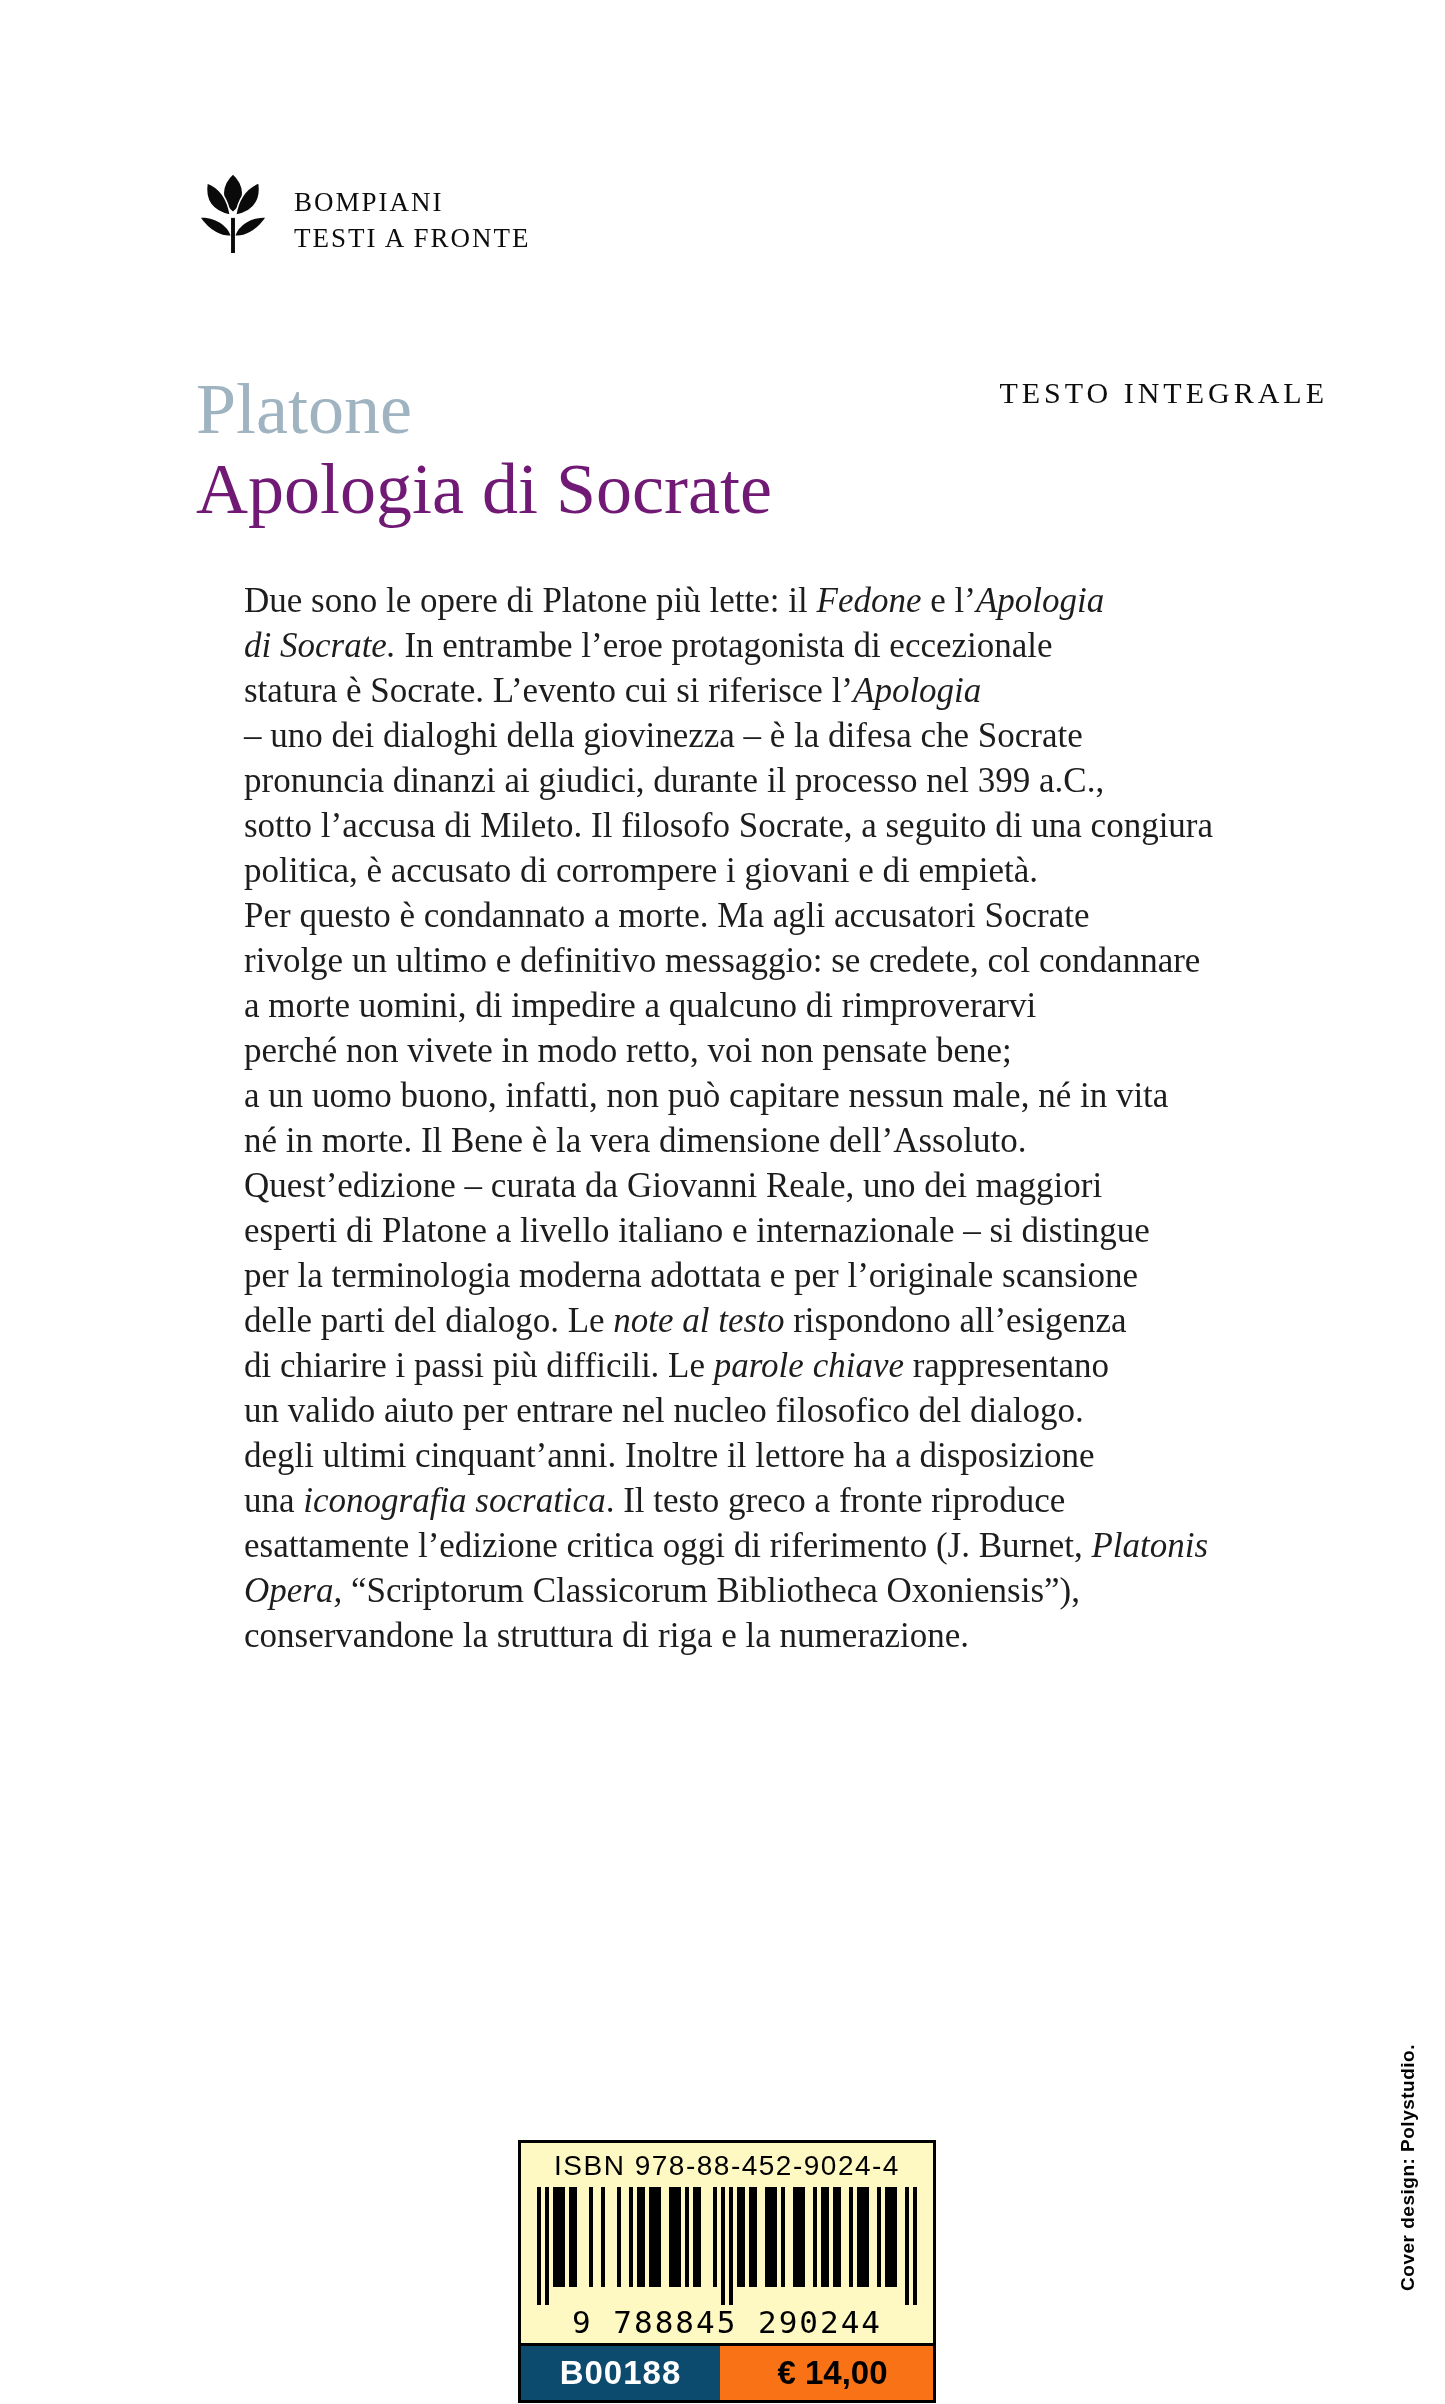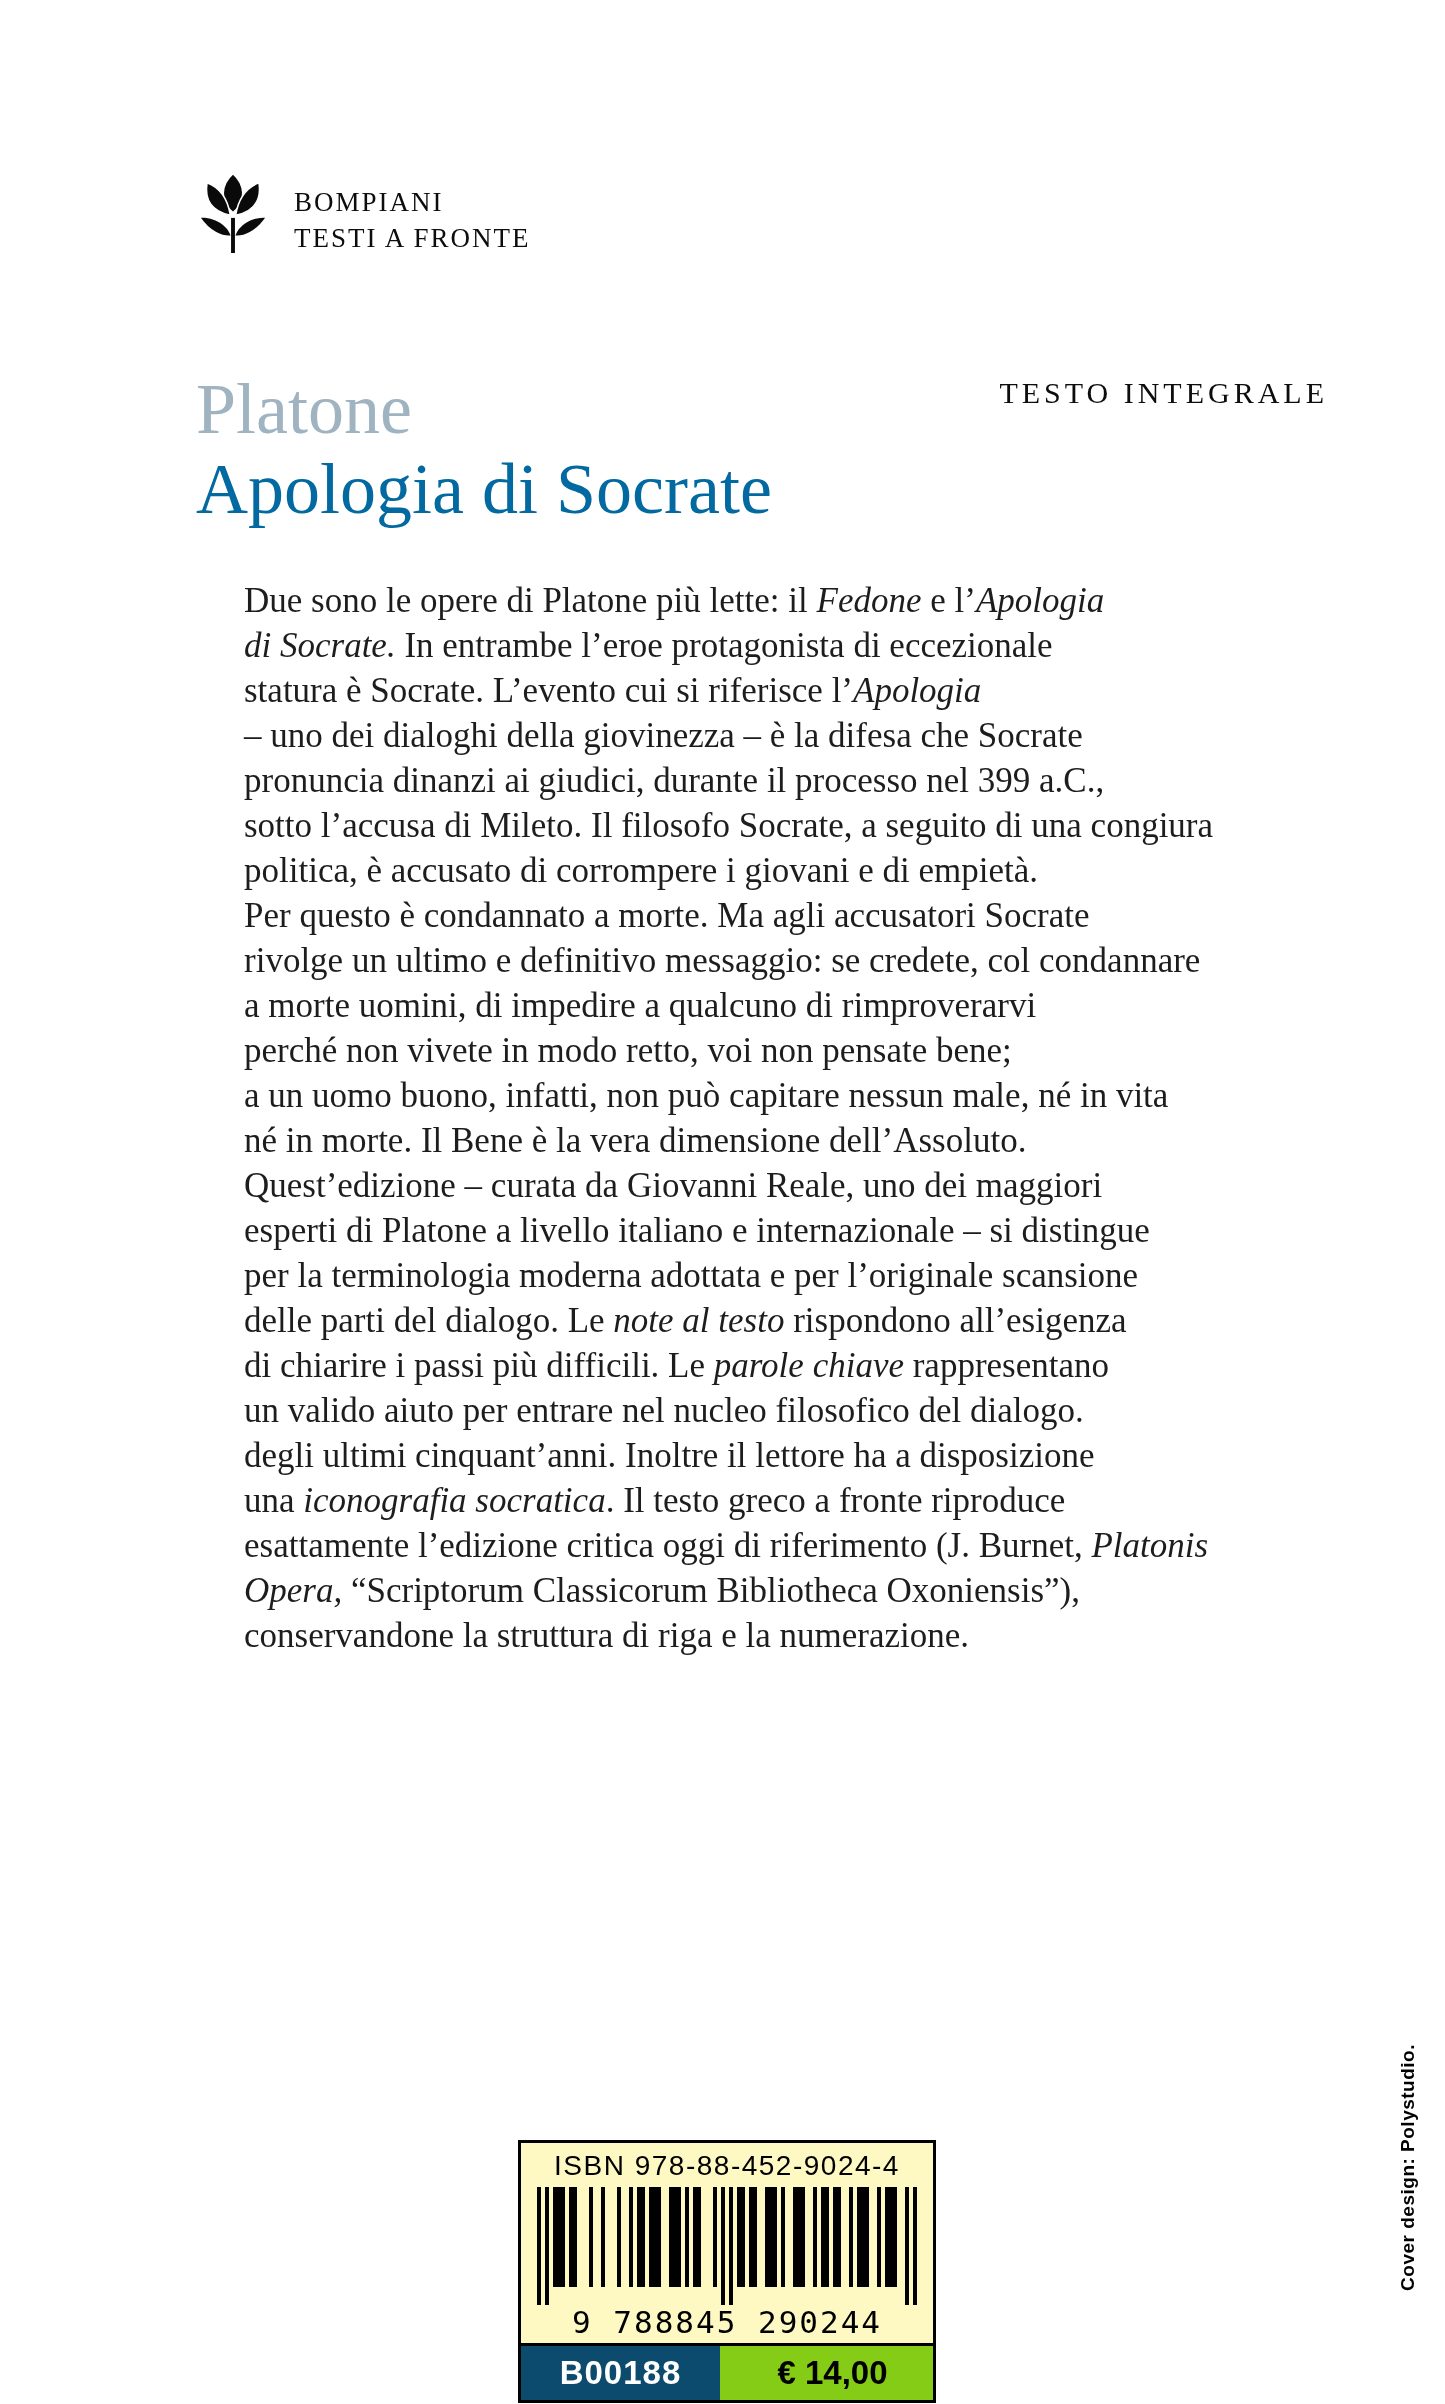--- a/index.html
+++ b/index.html
@@ -74,21 +74,21 @@
     box-sizing: border-box; display: flex; height: 57px;
     border: 3px solid #000; border-top: none; background: #fff;
   }
   .code {
     width: 199px; background: #0c4a6e; color: #fff;
     display: flex; align-items: center; justify-content: center;
     font-family: "Liberation Sans", sans-serif; font-weight: bold;
     font-size: 33px; letter-spacing: 1px;
   }
   .price {
-    flex: 1; background: #84cc16; color: #000;
+    flex: 1; background: #f97316; color: #000;
     display: flex; align-items: center; justify-content: center;
     font-family: "Liberation Sans", sans-serif; font-weight: bold; font-size: 33px; padding-left: 12px;
   }
 </style>
 </head>
 <body>
 
 <div class="page">
 
   <div class="brand">
@@ -104,21 +104,21 @@
     </svg>
     <div class="brand-text">
       <div>BOMPIANI</div>
       <div>TESTI A FRONTE</div>
     </div>
   </div>
 
   <div class="edition">TESTO INTEGRALE</div>
 
   <h1 class="author" style="color: rgb(159, 179, 193);">Platone</h1>
-  <h2 class="title" style="color: #0369a1; text-align: right;">Apologia di Socrate</h2>
+  <h2 class="title" style="color: #701a75; text-align: right;">Apologia di Socrate</h2>
 
   <div class="body-text" id="body-text" style="color: rgb(29, 29, 29); margin-left: 48px;">
       <div class="line"><span>Due sono le opere di Platone più lette: il </span><span class="it">Fedone</span><span> e l’</span><span class="it">Apologia</span></div>
       <div class="line"><span class="it">di Socrate.</span><span> In entrambe l’eroe protagonista di eccezionale</span></div>
       <div class="line"><span>statura è Socrate. L’evento cui si riferisce l’</span><span class="it">Apologia</span></div>
       <div class="line"><span>– uno dei dialoghi della giovinezza – è la difesa che Socrate</span></div>
       <div class="line"><span>pronuncia dinanzi ai giudici, durante il processo nel 399 a.C.,</span></div>
       <div class="line"><span>sotto l’accusa di Mileto. Il filosofo Socrate, a seguito di una congiura</span></div>
       <div class="line"><span>politica, è accusato di corrompere i giovani e di empietà.</span></div>
       <div class="line"><span>Per questo è condannato a morte. Ma agli accusatori Socrate</span></div>

